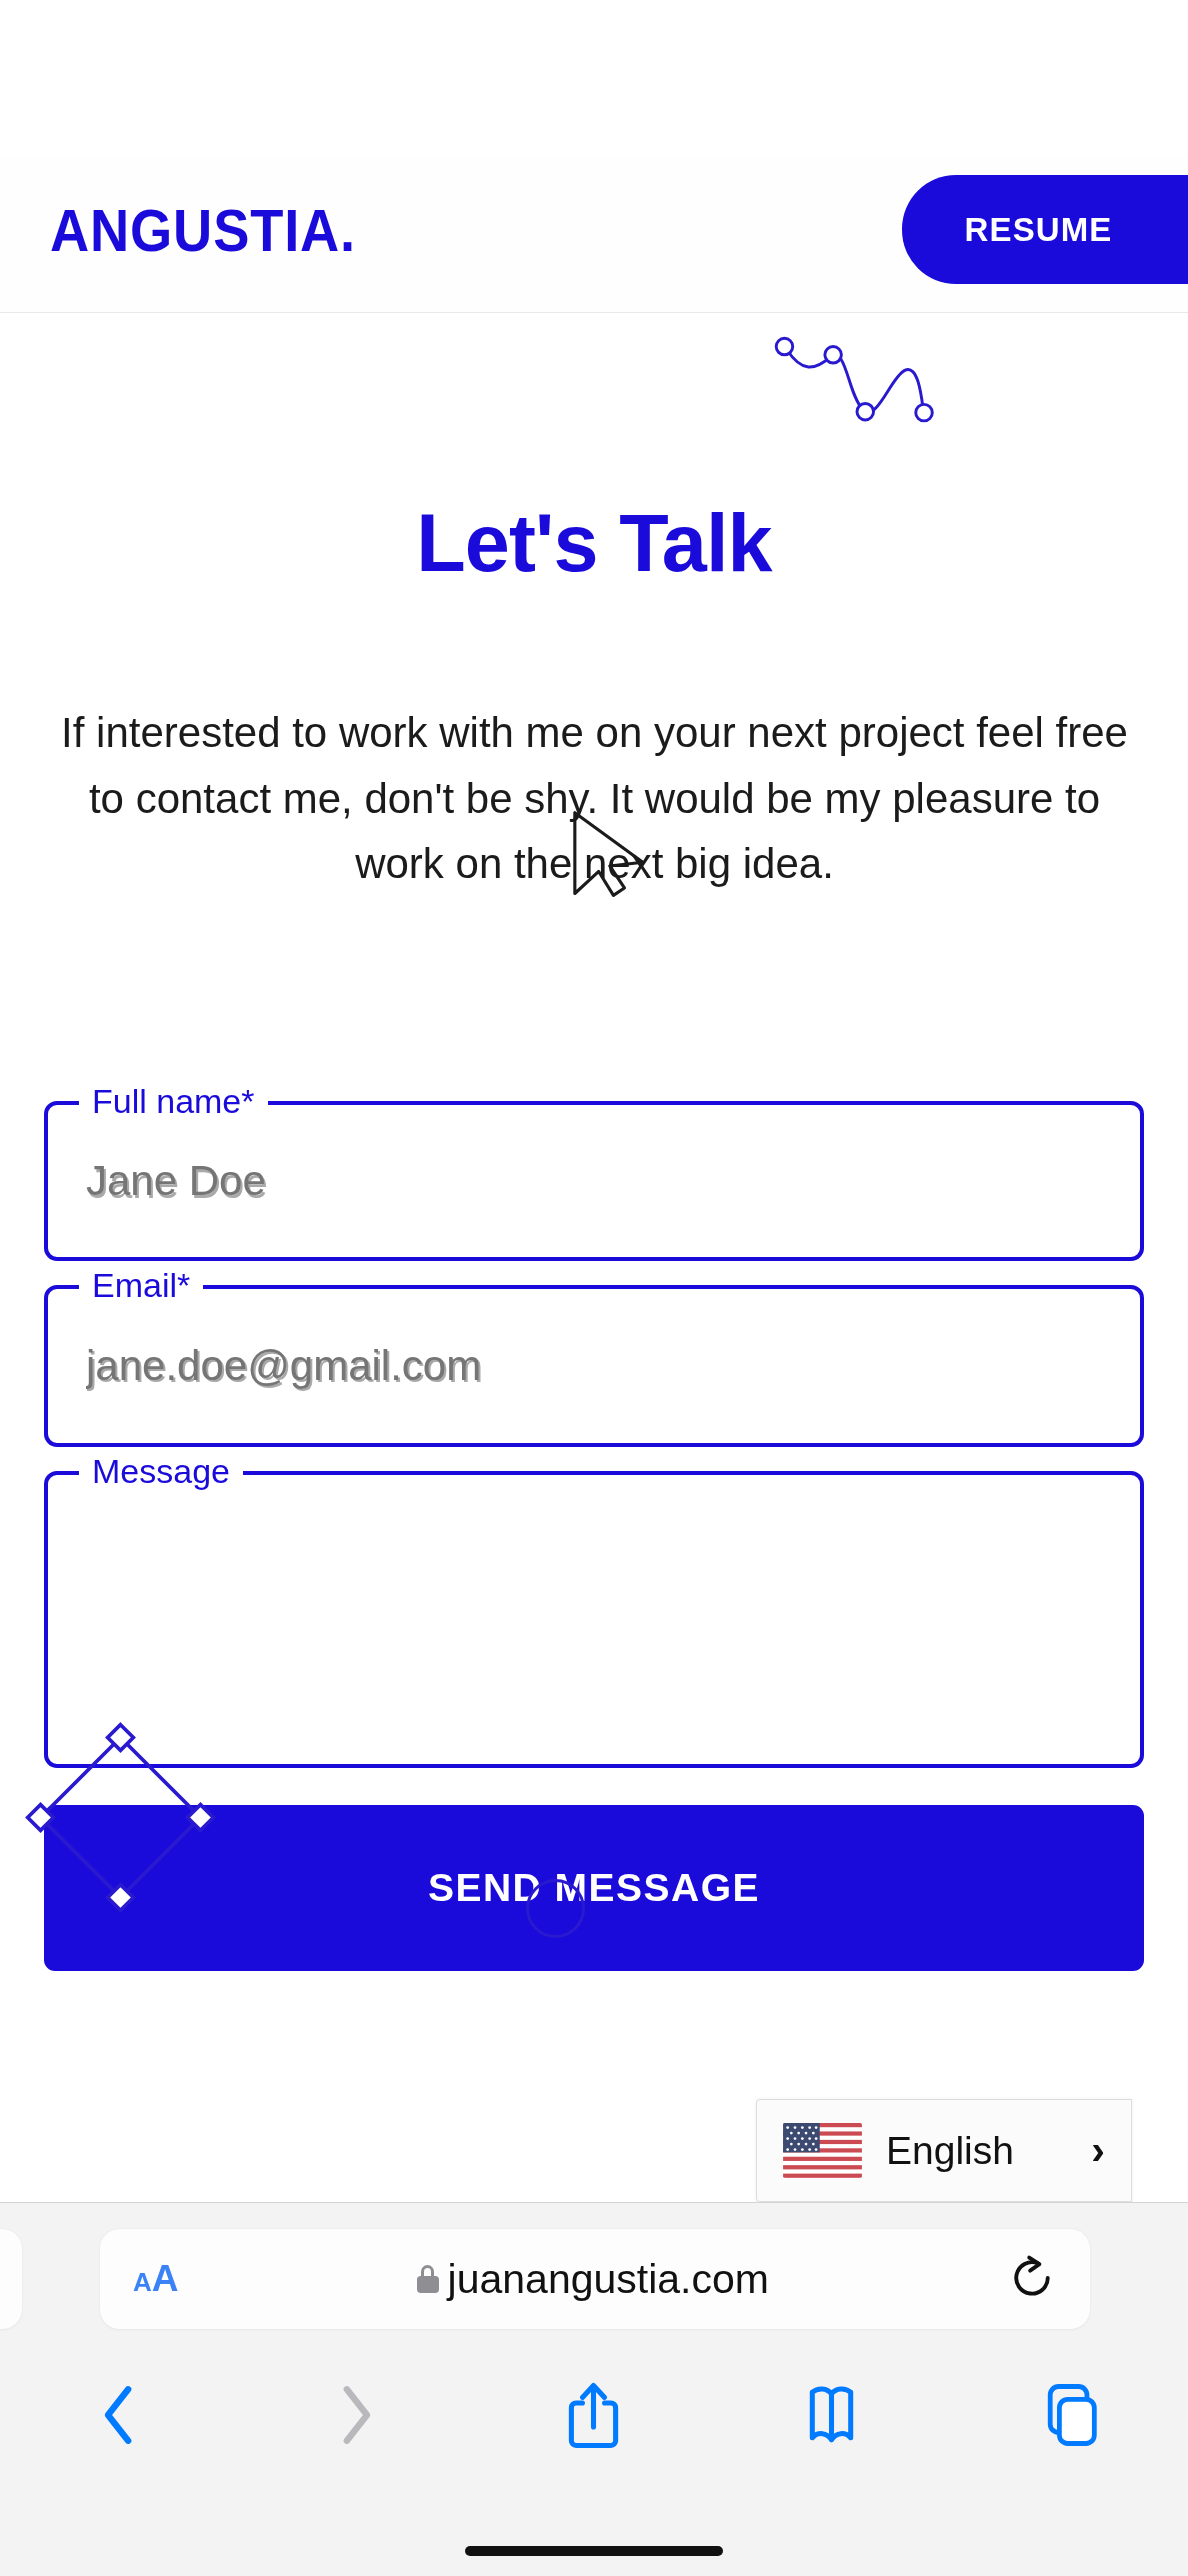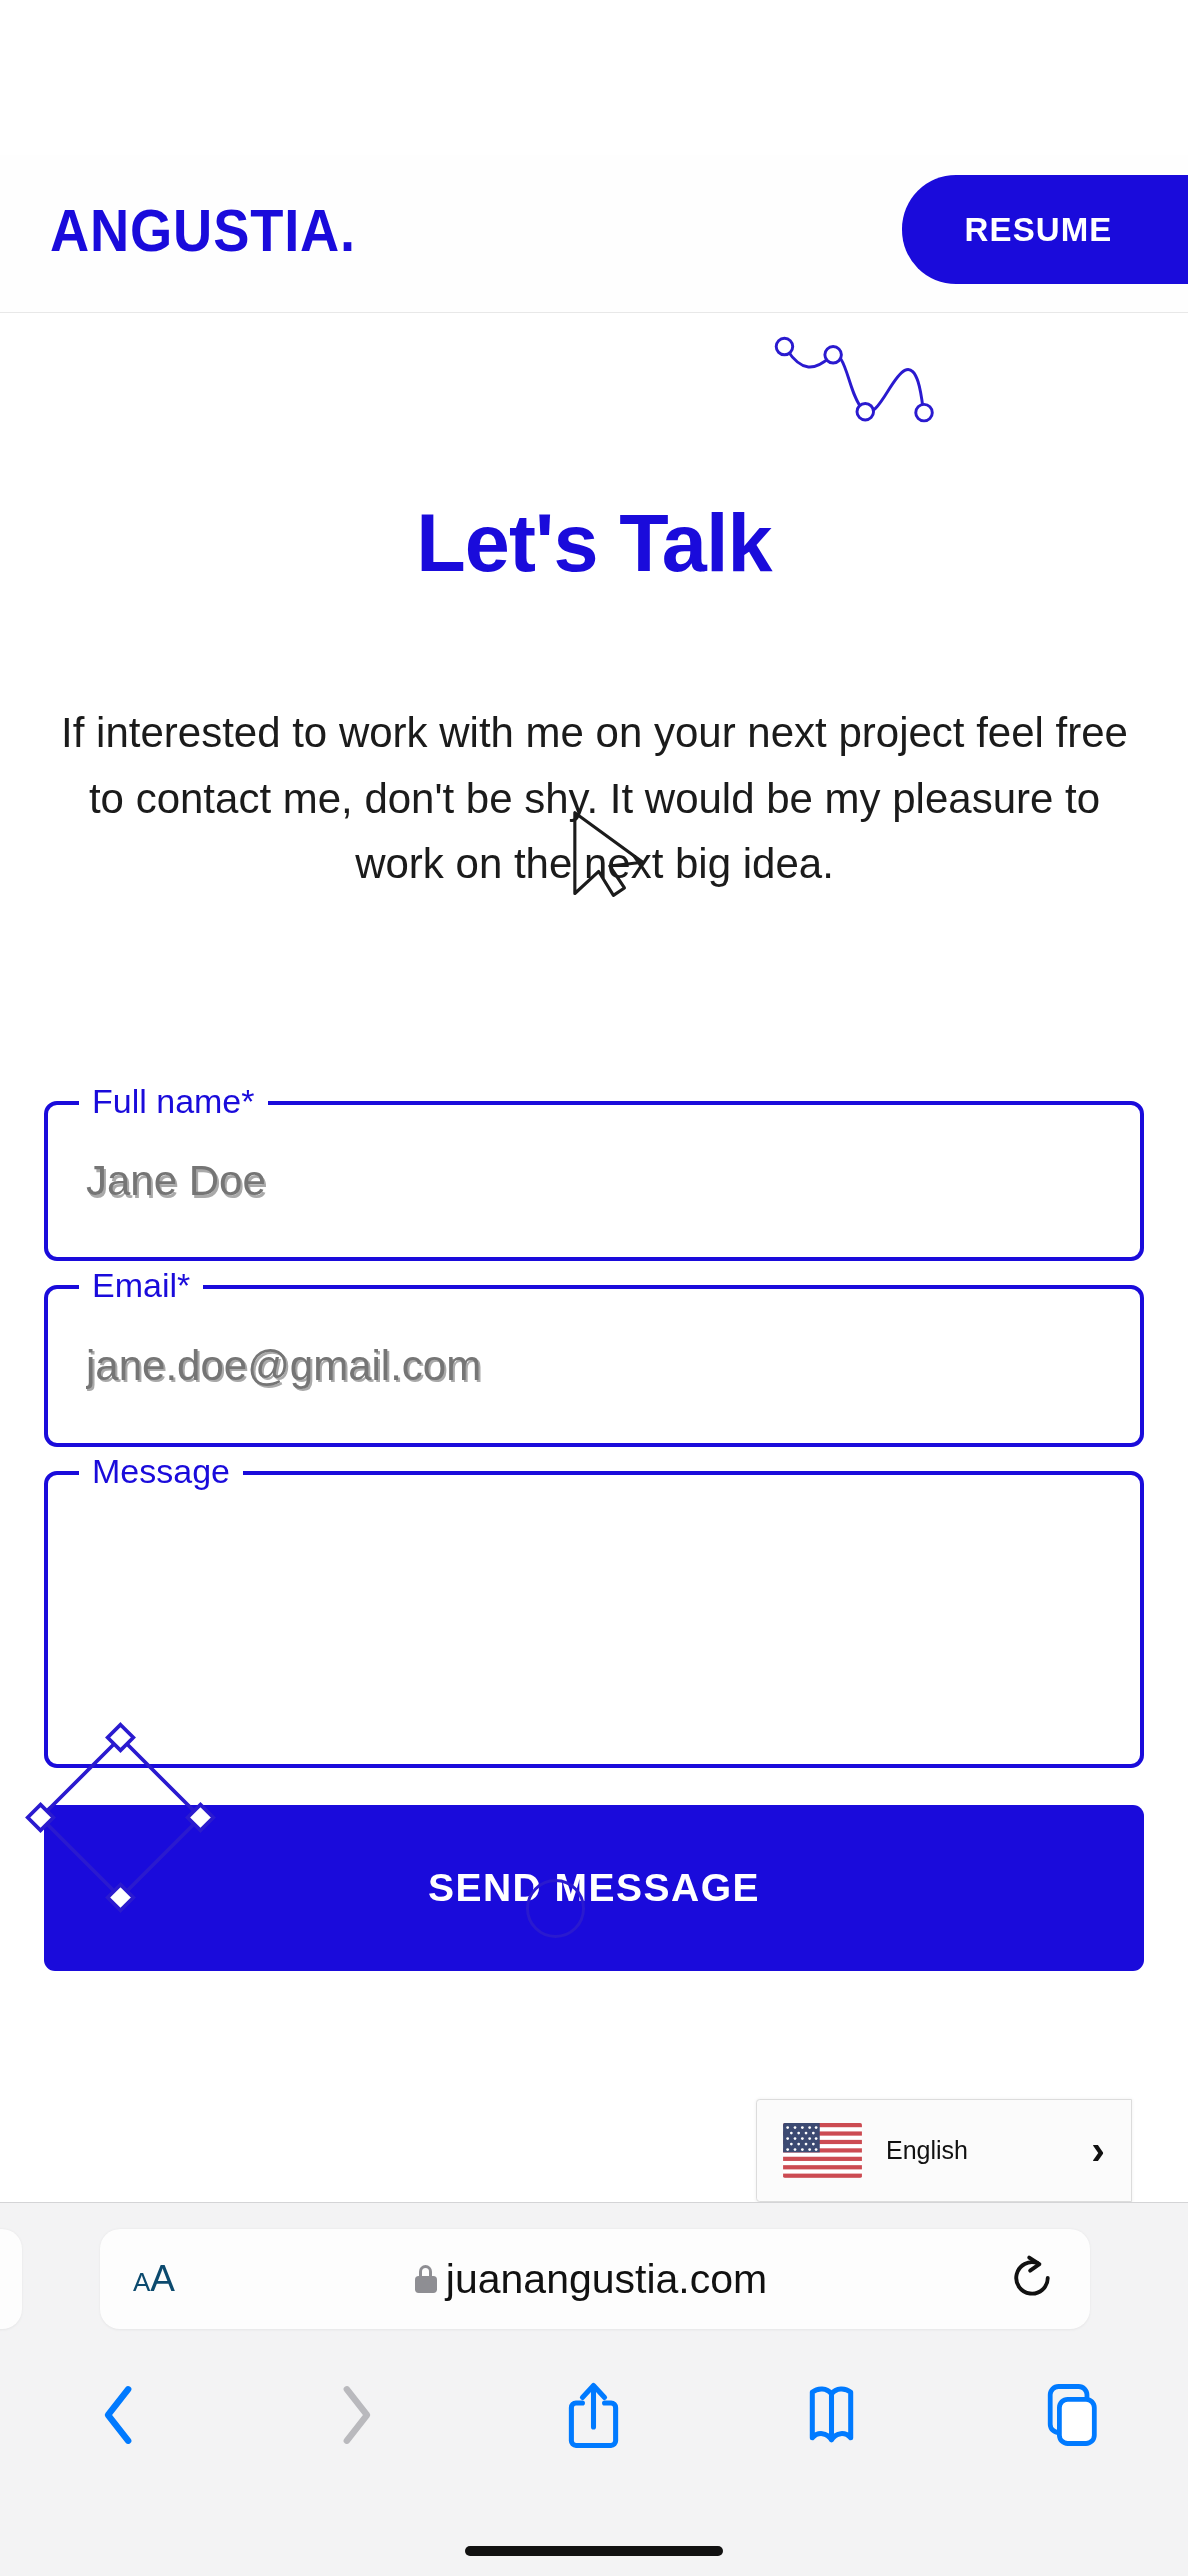--- a/index.html
+++ b/index.html
@@ -131,36 +131,36 @@
   
   .lang {
     position: absolute; left: 756px; top: 2099px;
     width: 376px; height: 103px;
     background: #fbfbfb; border: 0.9px solid #dcdcdc; border-left: 0.9px solid #dcdcdc;
     border-radius: 3.7px 0 0 3.7px;
     display: flex; align-items: center; gap: 24px; padding: 0 26px;
     box-shadow: 0 0.9px 3.7px rgba(0,0,0,0.07);
   }
   .lang .flag { width: 79px; height: 55px; position: relative; overflow: hidden; border-radius: 1.8px; }
-  .lang .lname { font-size: 25px; color: #111; font-family: "Liberation Sans", sans-serif; flex: 1; }
+  .lang .lname { font-size: 39px; color: #111; font-family: "Liberation Sans", sans-serif; flex: 1; }
   .lang .chev { font-size: 41px; color: #111; font-weight: 600; }
 
   
   .safari {
     position: absolute; left: 0; bottom: 0; width: 1188px; height: 374px;
     background: #f3f3f4; border-top: 0.9px solid #d4d4d6;
   }
   .urlrow { position: absolute; left: 0; top: 26px; width: 1188px; height: 100px; }
   .urlbar {
     position: absolute; left: 100px; top: 0; width: 990px; height: 100px;
     background: #fdfdfd; border-radius: 20px;
     display: flex; align-items: center; padding: 0 33px;
     box-shadow: 0 0.9px 2.8px rgba(0,0,0,0.06);
   }
-  .urlbar .aa { font-size: 37px; color: #0c4a6e; font-family: "Liberation Sans", sans-serif; }
+  .urlbar .aa { font-size: 37px; color: #3b82f6; font-family: "Liberation Sans", sans-serif; font-weight: bold; }
   .urlbar .aa small { font-size: 26px; }
   .urlbar .center { flex: 1; display: flex; align-items: center; justify-content: center; gap: 9px; }
   .urlbar .host { font-size: 41px; color: #111; font-family: "Liberation Sans", sans-serif; }
   .lock { width: 22px; height: 28px; position: relative; }
   .lock .body { position: absolute; bottom: 0; left: 0; width: 22px; height: 16.6px; background: #8e8e93; border-radius: 3.7px; }
   .lock .shackle { position: absolute; top: 0; left: 4.6px; width: 13px; height: 13px; border: 3.7px solid #8e8e93; border-bottom: none; border-radius: 7.4px 7.4px 0 0; }
   .leftedge {
     position: absolute; left: -57px; top: 0; width: 79px; height: 100px;
     background: #fdfdfd; border-radius: 20px; box-shadow: 0 0.9px 2.8px rgba(0,0,0,0.06);
   }

